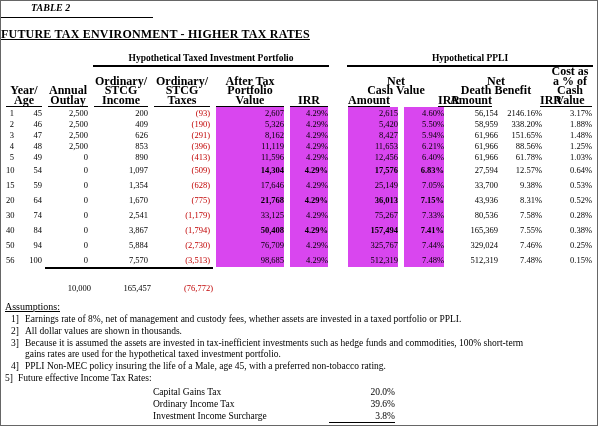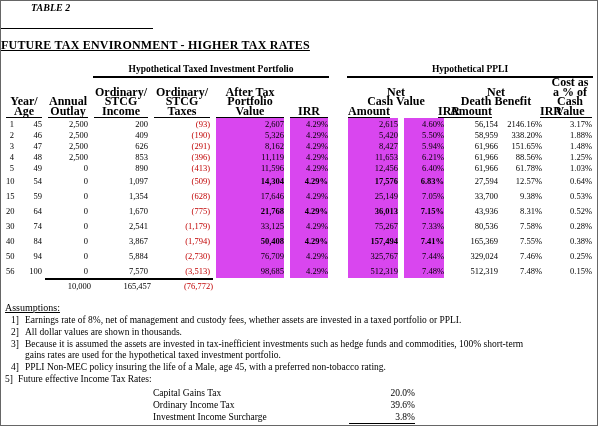--- a/index.html
+++ b/index.html
@@ -3,21 +3,21 @@
 <meta charset="utf-8">
 <style>
   html,body { margin:0; padding:0; background:#fff; }
   .page {
     width:598px; height:426px; box-sizing:border-box;
     border:1px solid #666; background:#fff; overflow:hidden;
     font-family:"Liberation Serif", serif; color:#000;
   }
   .table2-box {
     width:122px; border-bottom:1px solid #000;
-    padding:1px 0 15px 30px; font-weight:bold; font-style:italic; font-size:10px;
+    padding:1px 0 4px 30px; font-weight:bold; font-style:italic; font-size:10px;
   }
   .title {
     font-weight:bold; font-size:12px;
     text-decoration:underline; margin-top:9px; letter-spacing:.2px;
   }
   table.main {
     margin:9px 16px 0 2px; border-collapse:separate; border-spacing:0;
     table-layout:fixed; width:592px; font-size:8.5px;
   }
   table.main td { padding:0; }
@@ -41,29 +41,29 @@
     height:11px; text-align:right; line-height:10px;
     padding:0 3px 0 0;
     border-left:3px solid transparent; border-right:3px solid transparent;
     background-clip:padding-box;
   }
   .r-data.tall td { height:15px; }
   td.hl { background-color:#d946ef; }
   .neg { color:#C00000; }
   .bi { font-weight:bold; }
   .r-tot td { height:16px; text-align:right; vertical-align:top; padding:0 3px 0 0; }
-  .totline { border-top:2px solid #000; padding-top:1px; text-align:right; }
+  .totline { border-top:2px solid #000; padding-top:14px; text-align:right; }
   .assume { margin:8px 0 0 4px; font-size:9.5px; }
   .a-head { font-weight:normal; text-decoration:underline; font-size:10px; margin-bottom:2px; }
   .a-item { display:flex; line-height:11px; margin-top:1px; }
   .a-num { flex:none; width:14px; margin-left:6px; }
   .a-item:last-child .a-num { margin-left:0; width:13px; }
   .a-text { flex:1; padding-right:52px; }
   .taxes { margin:2px 0 0 152px; font-size:9.5px; }
-  .t-row { display:flex; line-height:12px;gap:20px; }
+  .t-row { display:flex; line-height:12px; }
   .t-label { width:158px; }
   .t-label.right { text-align:right;font-weight:bold; }
   .t-value { width:66px; margin-left:18px; text-align:right; }
   .t-value.u1 { border-bottom:1px solid #000; }
 </style>
 </head>
 <body>
 
 <div class="page">
 

